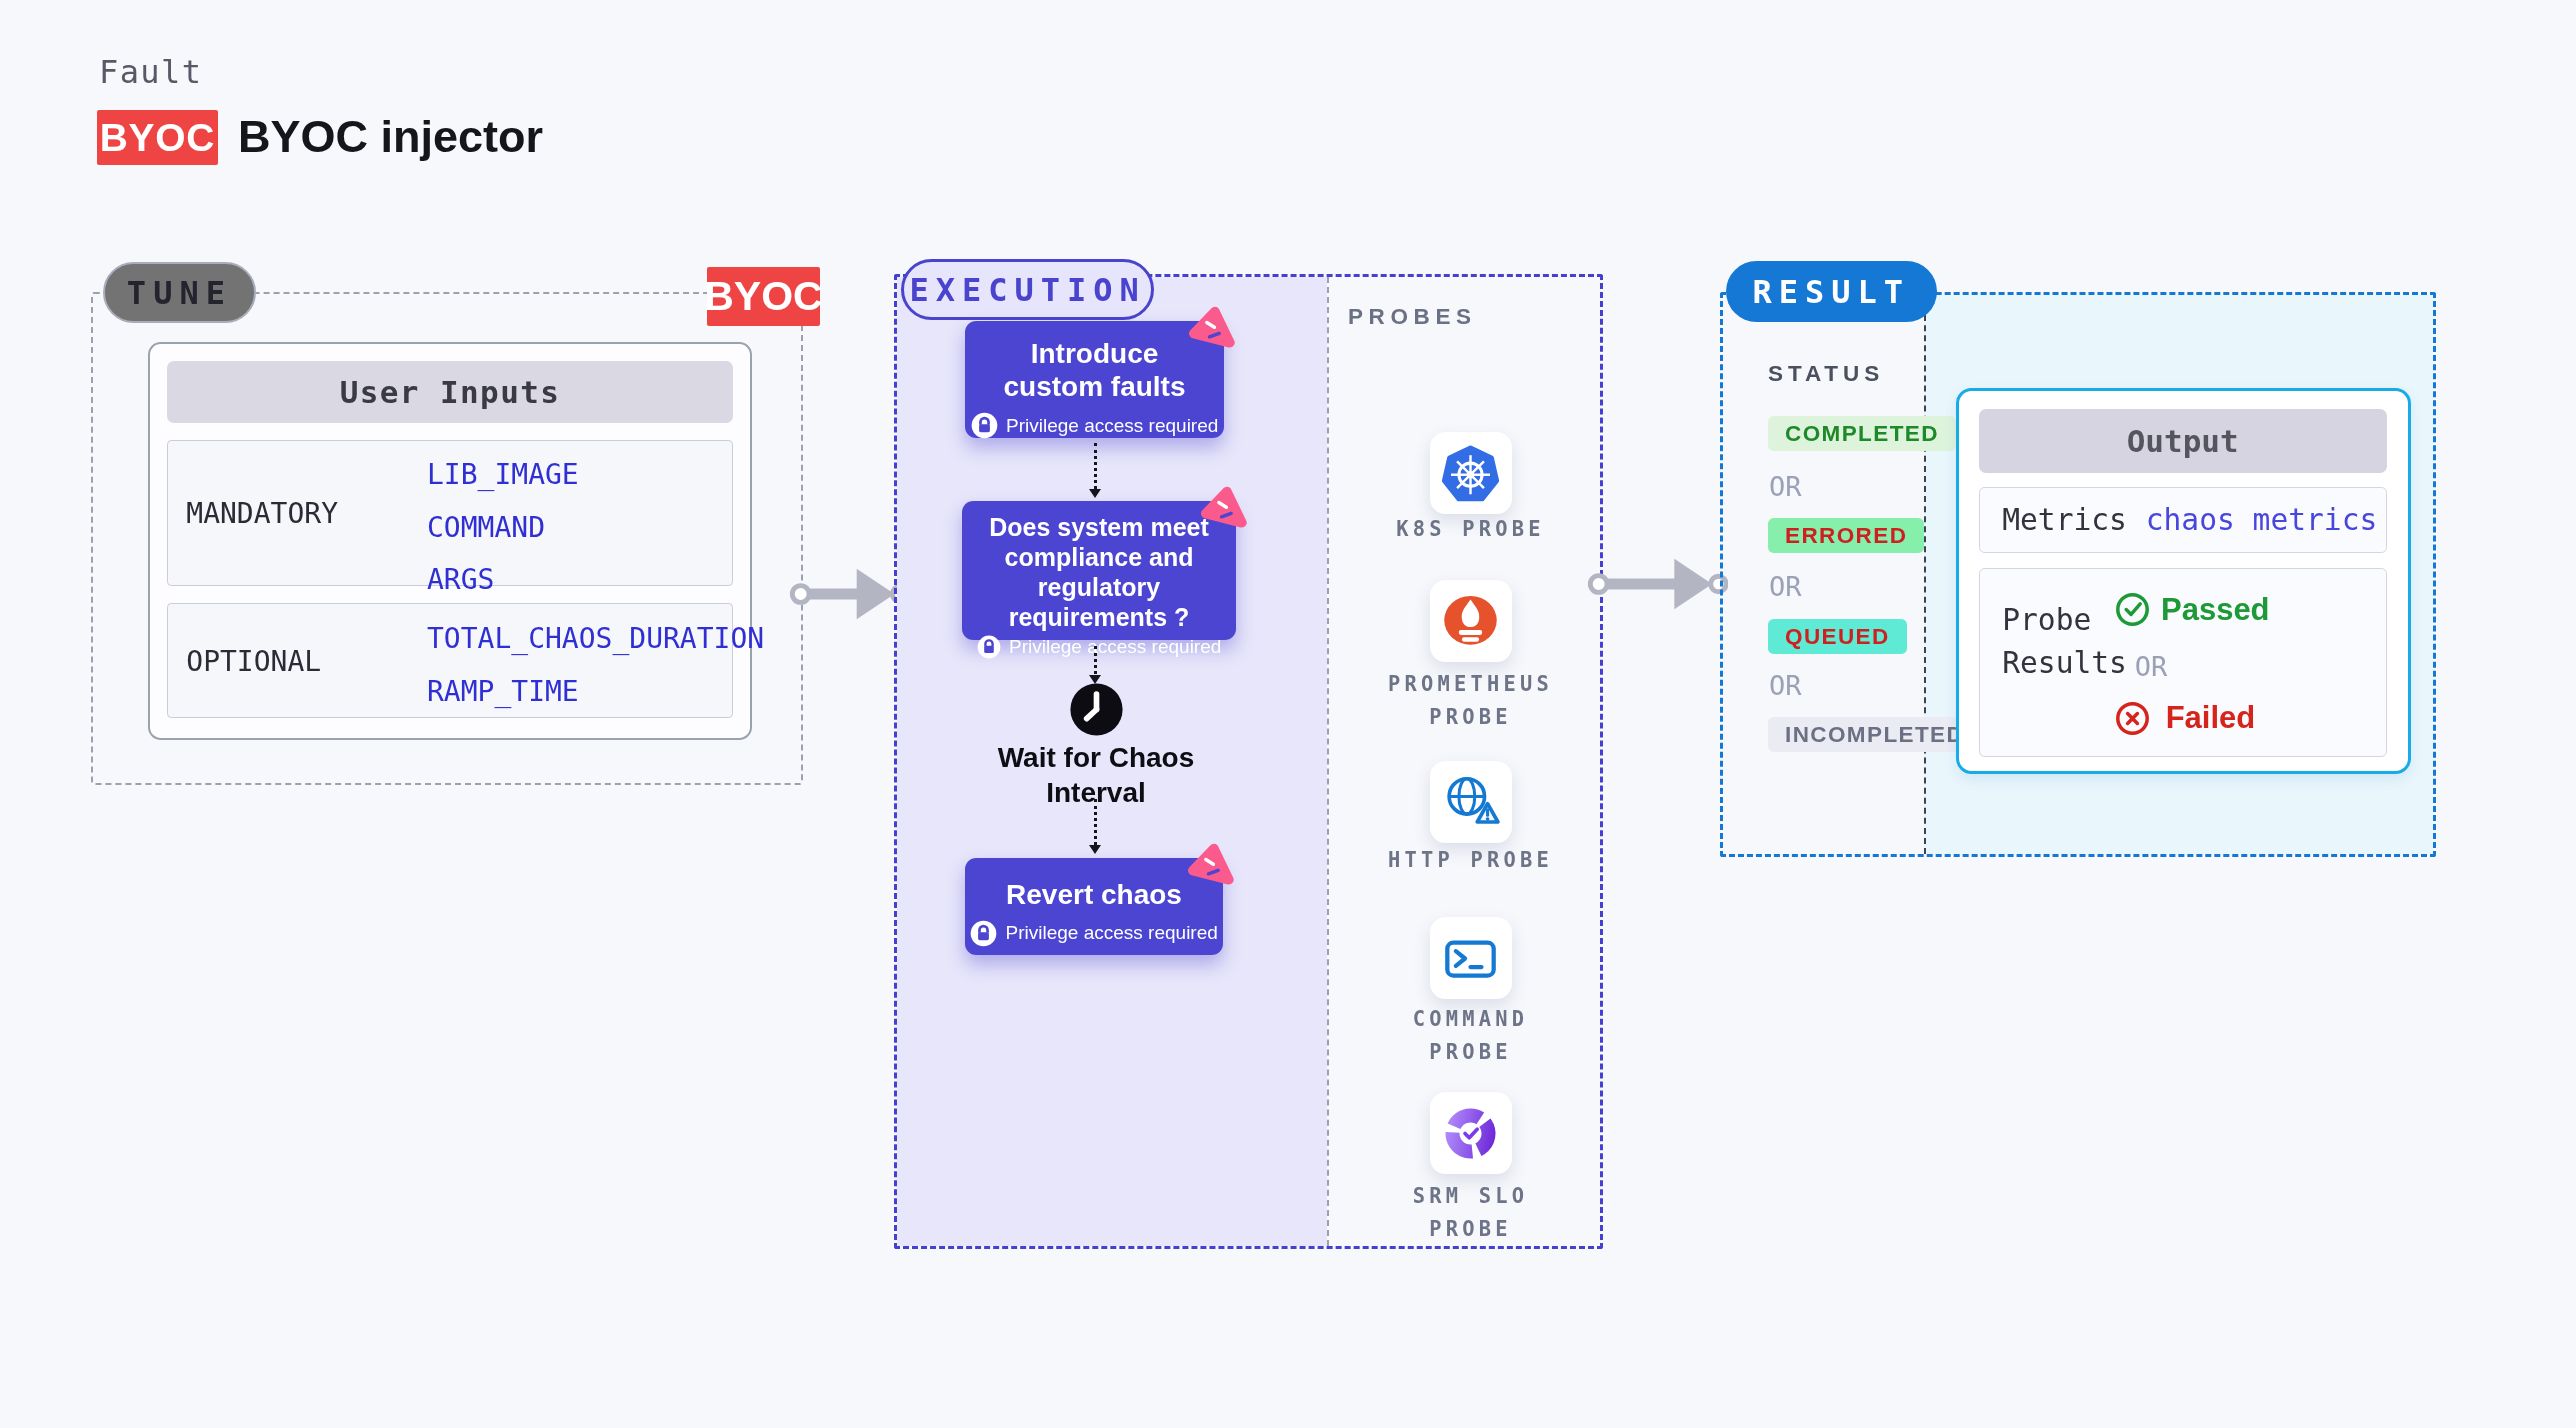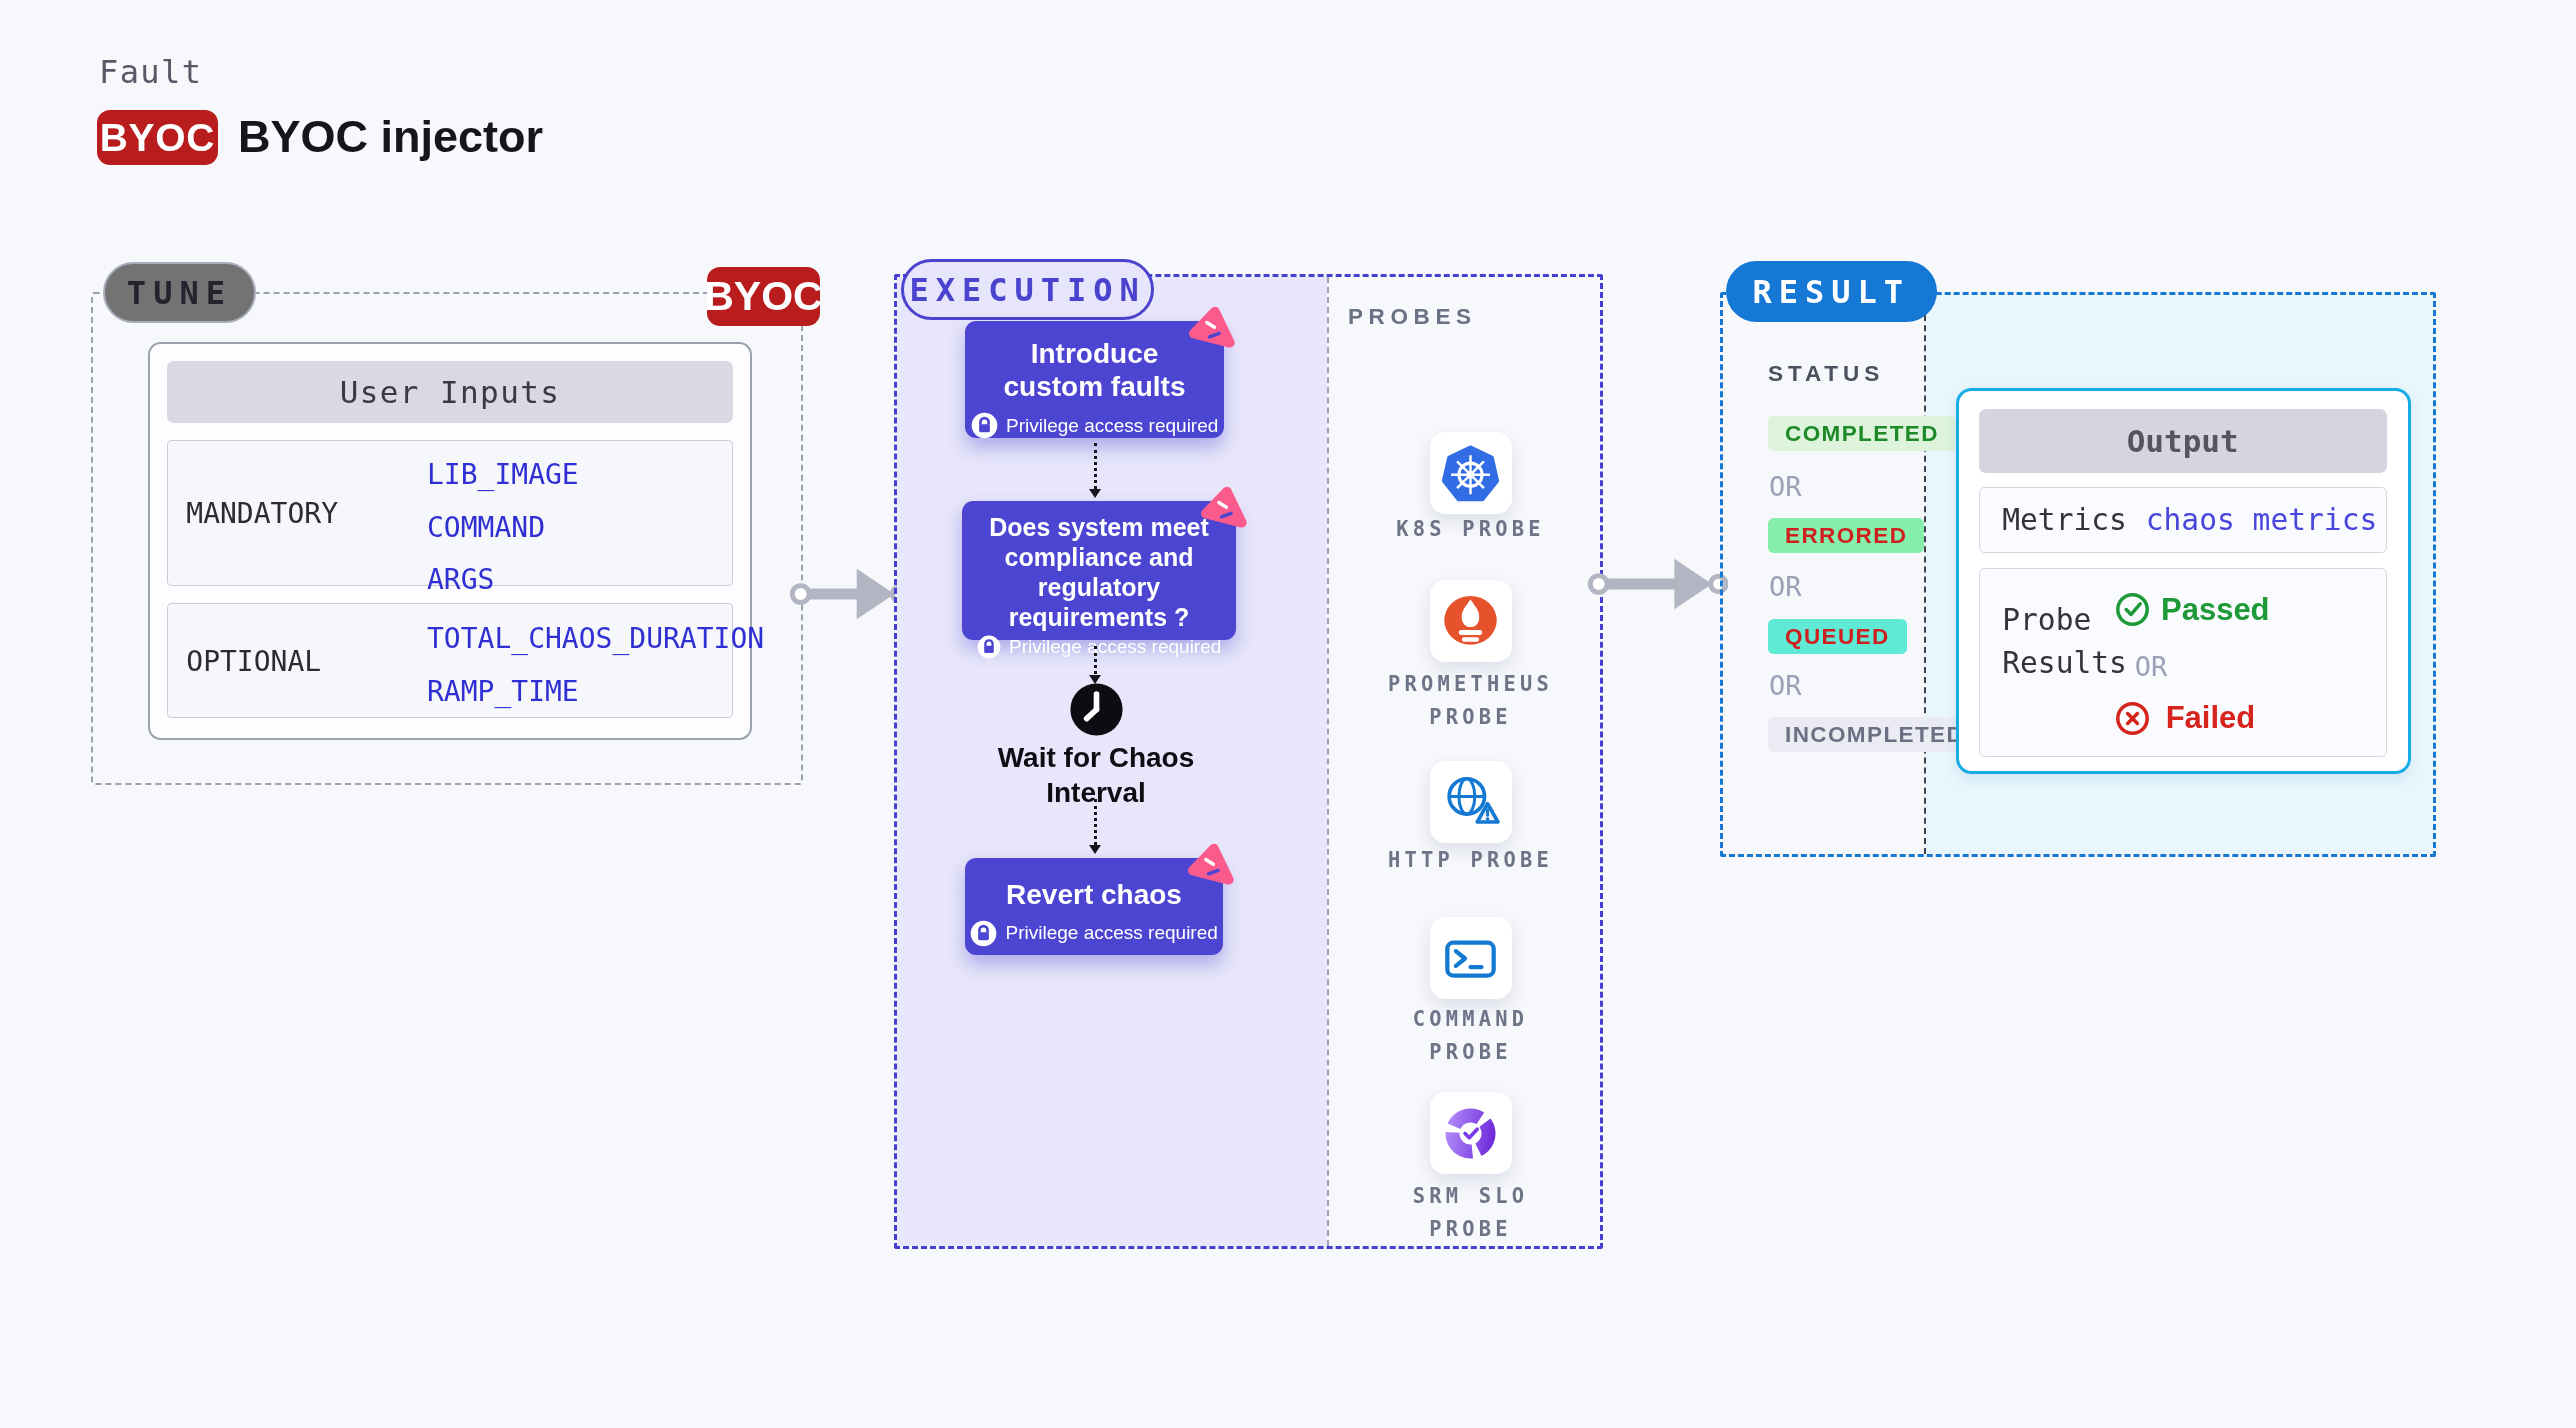--- a/index.html
+++ b/index.html
@@ -8,40 +8,40 @@
     position:relative; width:2576px; height:1428px;
     background:#f7f8fc; overflow:hidden;
     font-family:"Liberation Sans", sans-serif; color:#16161d;
   }
   .mono { font-family:"DejaVu Sans Mono","Liberation Mono",monospace; }
   .abs { position:absolute; }
 
   
   .kicker { left:99px; top:53px; font-size:32px; color:#585866; letter-spacing:1.4px; }
   .byoc-badge {
-    background:#b91c1c; color:#fff; font-weight:bold;
+    background:#ef4444; color:#fff; font-weight:bold;
     display:flex; align-items:center; justify-content:center;
-    border-radius:13px;
+    border-radius:2px;
   }
   .hdr-badge { left:97px; top:110px; width:121px; height:55px; font-size:39px; letter-spacing:0.7px;}
   .page-title { left:238px; top:111px; font-size:45px; font-weight:bold; color:#15151c; }
 
   
   .pill {
     position:absolute; display:flex; align-items:center; justify-content:center;
     border-radius:34px; font-weight:bold; letter-spacing:7px; font-size:32px;
   }
 
   
   .tune-box { left:91px; top:292px; width:712px; height:493px; border:2.8px dashed #9ba1ae; border-radius:2.8px; }
   .tune-pill { left:9.9px; top:-32px; width:153px; height:61px; background:#737373; border:2.8px solid #a9adbb; color:#24242e; }
   .tune-corner-badge { left:614px; top:-27px; width:113px; height:59px; font-size:41px; }
   .ui-card { left:55px; top:48px; width:604px; height:398px; background:#fdfdff; border:2.1px solid #9aa2ae; border-radius:12.7px; }
   .ui-header { left:17px; top:17px; width:566px; height:62px; background:#d9d8e3; border-radius:7px;
-    display:flex; align-items:center; justify-content:center; font-size:31px; font-weight:normal; color:#3a3a47; letter-spacing:1.4px; }
+    display:flex; align-items:center; justify-content:center; font-size:31px; font-weight:bold; color:#3a3a47; letter-spacing:1.4px; }
   .ui-row { left:17px; width:566px; background:#f6f7fb; border:1.4px solid #c9cdda; border-radius:4.2px; }
   .ui-row-mandatory { top:96px; height:146px; }
   .ui-row-optional  { top:259px; height:115px; }
   .ui-row-label { position:absolute; left:18.3px; top:50%; transform:translateY(-50%); font-size:28px; color:#2b2b36; }
   .ui-values { position:absolute; left:259px; display:flex; flex-direction:column; gap:19.7px; }
   .ui-values div { font-size:28px; color:#2f2fd3; }
 
   
   .flow-arrow { position:absolute; }
 

